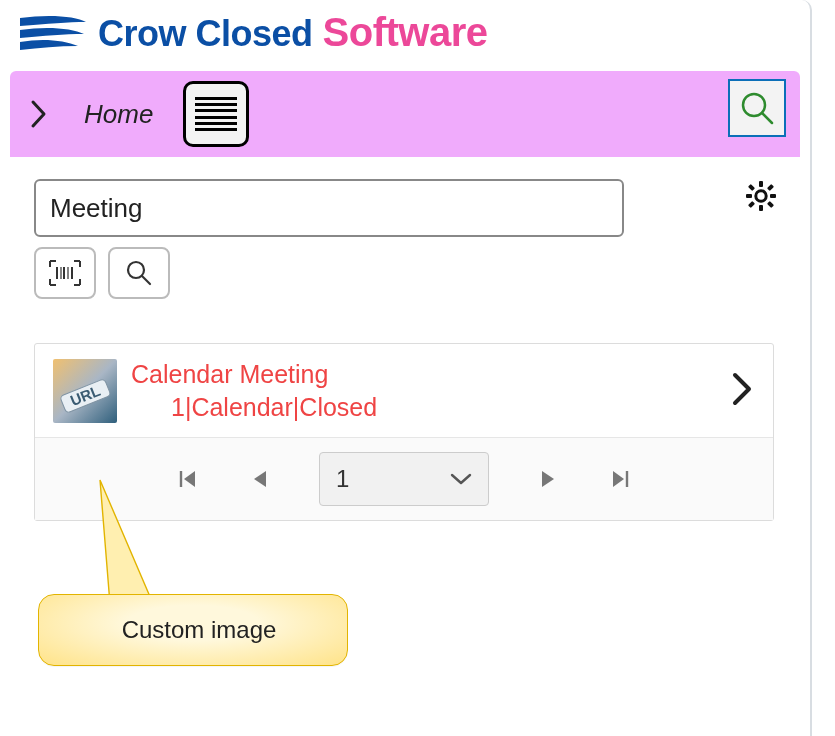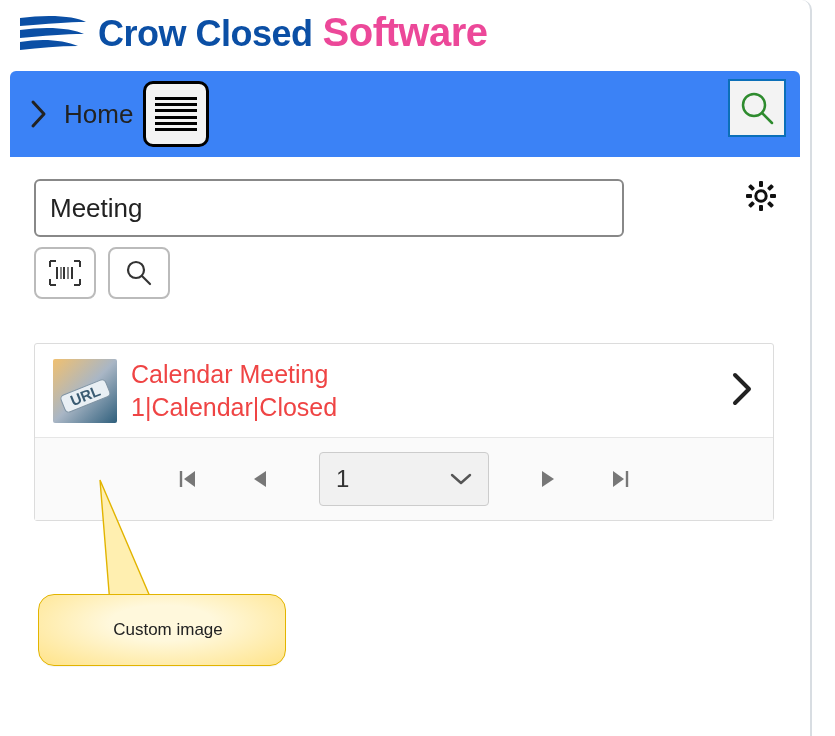--- a/index.html
+++ b/index.html
@@ -32,26 +32,28 @@
   }
   .logo-text { display: flex; align-items: baseline; }
   .logo-crow { color: #0b4fa5; font-size: 36px; font-weight: 700; letter-spacing: -0.5px; }
   .logo-space { width: 10px; display: inline-block; }
   .logo-soft { color: #ec4899; font-size: 40px; font-weight: 700; letter-spacing: -0.5px; }
 
   
   .topnav {
     display: flex;
     align-items: center;
-    background: #3b82f6;
+    background: #f0abfc;
     margin: 12px 10px 0 10px;
     border-radius: 6px 6px 0 0;
     height: 86px;
     padding: 0 14px;
-    position: relative;
+    gap: 20px;
+    position: relative;
+    font-style: italic;
   }
   .topnav .chevron-btn {
     width: 30px; height: 50px;
     display: flex; align-items: center; justify-content: center;
     cursor: pointer;
   }
   .topnav .nav-link {
     font-size: 26px;
     color: #222;
     padding: 6px 10px;
@@ -135,21 +137,21 @@
   }
   .thumb {
     width: 64px; height: 64px;
     border-radius: 2px;
     overflow:hidden;
     flex:0 0 auto;
   }
   .thumb svg { width:100%; height:100%; }
   .result-text { font-size: 25px; color:#ef4444; line-height: 1.3; }
   .result-title { font-weight: 400; }
-  .result-sub { font-weight: 400; }
+  .result-sub { font-weight: 400; margin-left: 40px; }
   .result-chevron {
     position:absolute; right: 20px; top: 50%; transform: translateY(-50%);
   }
 
   .pager {
     display:flex; align-items:center; justify-content:center;
     gap: 46px;
     padding: 14px 10px;
     background: #fafafa;
   }
@@ -168,27 +170,27 @@
     font-size: 24px;
     color:#333;
     cursor:pointer;
   }
 
   
   .callout {
     position:absolute;
     left: 38px;
     top: 594px;
-    width: 248px;
+    width: 310px;
     height: 72px;
     background: radial-gradient(ellipse at 50% 40%, #fff8dc 30%, #ffe388 100%);
     border: 1.5px solid #e2b400;
     border-radius: 16px;
     display:flex; align-items:center; justify-content:center;
-    font-size: 17px;
+    font-size: 24px;
     color:#222;
     box-shadow: 0 1px 0 rgba(0,0,0,0.04);
     padding-left: 12px;
   }
   .callout-tail {
     position:absolute;
     left: 70px; top: 476px;
     width: 110px; height: 140px;
     pointer-events: none;
   }

